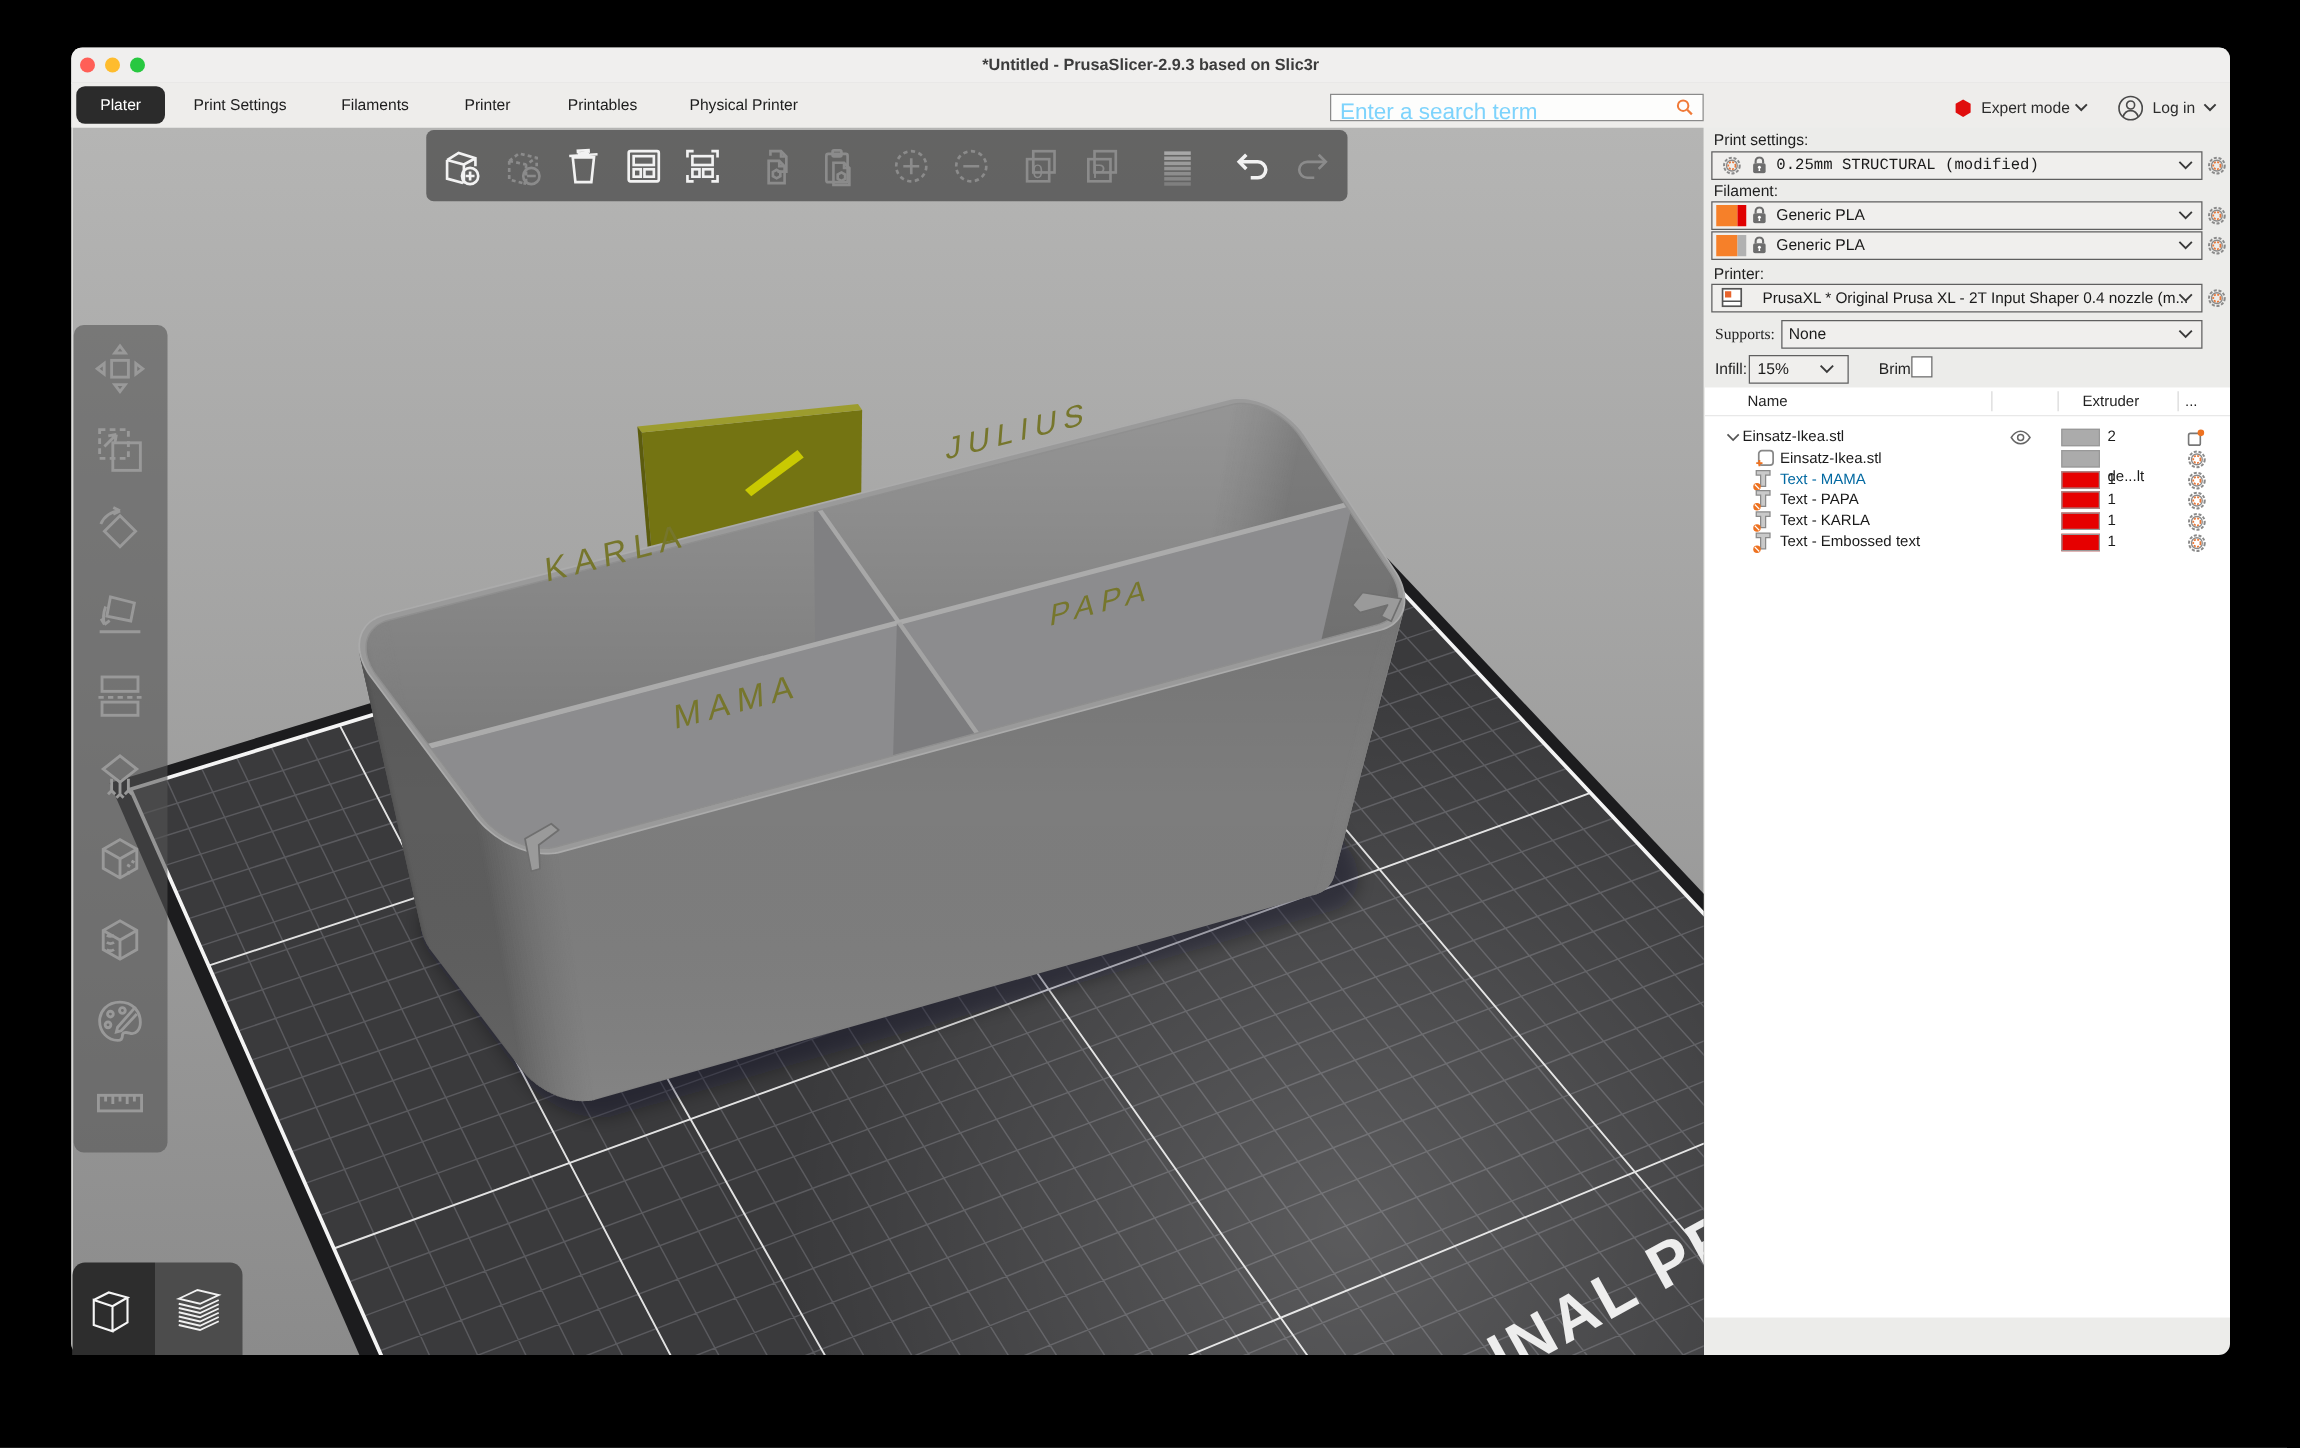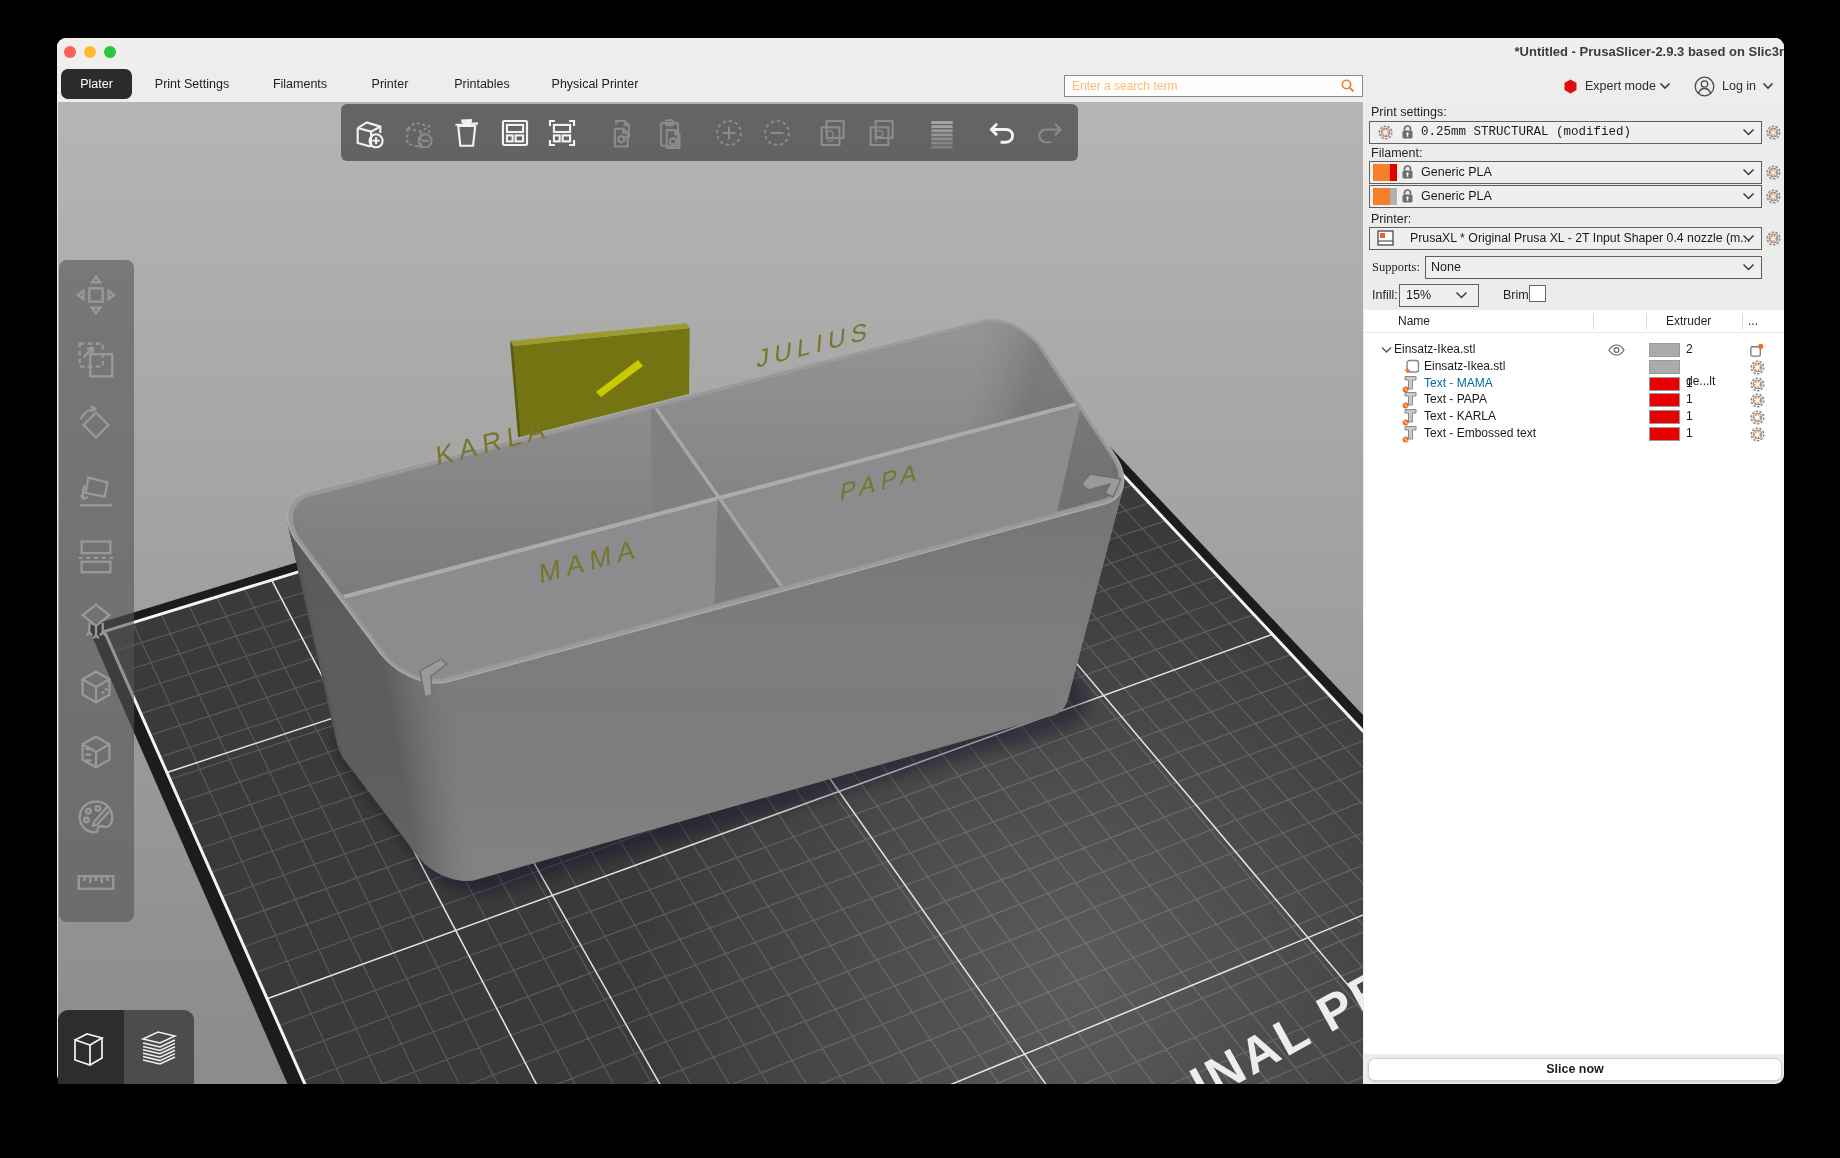--- a/index.html
+++ b/index.html
@@ -4,21 +4,21 @@
 *{box-sizing:content-box}
 </style></head>
 <body>
 <div style="position:absolute;left:0;top:0;width:1840px;height:1158px;background:#000">
 
 <div style="position:absolute;left:57px;top:38px;width:1727px;height:1046px;background:#ececea;border-radius:9px;overflow:hidden">
  <div style="position:absolute;left:0;top:0;width:100%;height:28px;background:#f0efee;border-bottom:1px solid #d8d7d5"></div>
  <div style="position:absolute;left:7px;top:8px;width:12px;height:12px;border-radius:50%;background:#ff5f57"></div>
  <div style="position:absolute;left:27px;top:8px;width:12px;height:12px;border-radius:50%;background:#febc2e"></div>
  <div style="position:absolute;left:47px;top:8px;width:12px;height:12px;border-radius:50%;background:#28c840"></div>
- <div style="position:absolute;left:0;top:6px;width:100%;text-align:right;font-family:'Liberation Sans',sans-serif;font-size:13px;font-weight:bold;color:#3b3b3b">*Untitled - PrusaSlicer-2.9.3 based on Slic3r</div>
+ <div style="position:absolute;left:0;top:6px;width:100%;text-align:center;font-family:'Liberation Sans',sans-serif;font-size:13px;font-weight:bold;color:#3b3b3b">*Untitled - PrusaSlicer-2.9.3 based on Slic3r</div>
  <div style="position:absolute;left:0;top:28px;width:100%;height:36px;background:#eeedeb"></div>
 </div>
 <svg style="position:absolute;left:58px;top:102px" width="1305" height="982" viewBox="58 102 1305 982">
 <defs>
 <radialGradient id="sheen" cx="1080" cy="980" r="450" gradientUnits="userSpaceOnUse">
 <stop offset="0" stop-color="#ffffff" stop-opacity="0.17"></stop>
           <stop offset="1" stop-color="#ffffff" stop-opacity="0"></stop>
         </radialGradient>
 <linearGradient id="vpbg" x1="0" y1="102" x2="0" y2="1084" gradientUnits="userSpaceOnUse">
 <stop offset="0" stop-color="#b5b5b4"></stop>
@@ -314,21 +314,21 @@
       <path d="M6 30.6 L23 34.6 L38 27.6" stroke="#f0f0f0" fill="none" stroke-width="1.5"></path>
       <path d="M6 34.0 L23 38.0 L38 31.0" stroke="#f0f0f0" fill="none" stroke-width="1.5"></path>
     </svg>
 <div style="position:absolute;left:61px;top:69px;width:71px;height:30px;background:#2b2b2b;border-radius:7px;text-align:center;line-height:30px;color:#fff;font-size:12.5px;font-family:'Liberation Sans',sans-serif">Plater</div>
     <div style="position:absolute;left:112px;top:69px;width:160px;height:30px;text-align:center;line-height:30px;color:#1d1d1d;font-size:12.5px;font-family:'Liberation Sans',sans-serif">Print Settings</div>
     <div style="position:absolute;left:220px;top:69px;width:160px;height:30px;text-align:center;line-height:30px;color:#1d1d1d;font-size:12.5px;font-family:'Liberation Sans',sans-serif">Filaments</div>
     <div style="position:absolute;left:310px;top:69px;width:160px;height:30px;text-align:center;line-height:30px;color:#1d1d1d;font-size:12.5px;font-family:'Liberation Sans',sans-serif">Printer</div>
     <div style="position:absolute;left:402px;top:69px;width:160px;height:30px;text-align:center;line-height:30px;color:#1d1d1d;font-size:12.5px;font-family:'Liberation Sans',sans-serif">Printables</div>
     <div style="position:absolute;left:515px;top:69px;width:160px;height:30px;text-align:center;line-height:30px;color:#1d1d1d;font-size:12.5px;font-family:'Liberation Sans',sans-serif">Physical Printer</div>
 <div style="position:absolute;left:1064px;top:75px;width:299px;height:22px;background:#fdfdfc;border:1px solid #8a8a8a;box-sizing:border-box"></div>
-<div style="position:absolute;left:1072px;top:79px;font-family:'Liberation Sans',sans-serif;font-size:12px;color:#fdba74">Enter a search term</div>
+<div style="position:absolute;left:1072px;top:79px;font-family:'Liberation Sans',sans-serif;font-size:18px;color:#7dd3fc">Enter a search term</div>
 <svg style="position:absolute;left:1340px;top:78px" width="16" height="16" viewBox="0 0 16 16">
       <circle cx="6.5" cy="6.5" r="4.2" stroke="#f07a38" fill="none" stroke-width="1.6"></circle>
       <path d="M9.8 9.8 L13.5 13.5" stroke="#f07a38" stroke-width="1.8"></path>
     </svg>
 <svg style="position:absolute;left:1563px;top:79px" width="15" height="15" viewBox="0 0 15 15">
       <path d="M7.5 0.5 L13.5 4 V11 L7.5 14.5 L1.5 11 V4 Z" fill="#e00d0d"></path>
     </svg>
 <div style="position:absolute;left:1585px;top:79px;font-family:'Liberation Sans',sans-serif;font-size:12.5px;color:#2c2c2c">Expert mode</div>
 <svg style="position:absolute;left:1659px;top:82px" width="12" height="8" viewBox="0 0 12 8">
       <path d="M1.5 1.5 L6 6 L10.5 1.5" stroke="#3a3a3a" fill="none" stroke-width="1.6"></path>
@@ -510,13 +510,12 @@
       <path d="M1.8 12.6 L5.4 16.2" stroke="#fff" stroke-width="0.9"></path>
     </svg>
     <div style="position:absolute;left:1424px;top:426px;font-family:'Liberation Sans',sans-serif;font-size:12px;color:#1a1a1a">Text - Embossed text</div>
     <svg style="position:absolute;left:1750px;top:427.0px" width="15" height="15" viewBox="0 0 16 16">
       <circle cx="8" cy="8" r="6.7" stroke="#8a8a8a" fill="none" stroke-width="1.7" stroke-dasharray="2.6 1.5"></circle>
       <circle cx="8" cy="8" r="4.6" stroke="#8a8a8a" fill="none" stroke-width="1.1"></circle>
       <circle cx="8" cy="8" r="3.1" stroke="#e8793b" fill="none" stroke-width="1.5" stroke-dasharray="1.7 1.2"></circle>
     </svg>
     <div style="position:absolute;left:1649px;top:427px;width:31px;height:14px;background:#e60000;border:1px solid #999;box-sizing:border-box"></div>
     <div style="position:absolute;left:1686px;top:426px;font-family:'Liberation Sans',sans-serif;font-size:12px;color:#1a1a1a">1</div>
-    <div style="position:absolute;left:1368px;top:1058px;width:414px;height:23px;background:#ffffff;border:1px solid #d0d0ce;border-radius:7px;box-sizing:border-box;box-shadow:0 1px 2px rgba(0,0,0,0.15);text-align:center;line-height:21px;font-family:'Liberation Sans',sans-serif;font-size:12.5px;font-weight:bold;color:#1d1d1d">Slice now</div>
 </div>
 </body></html>

